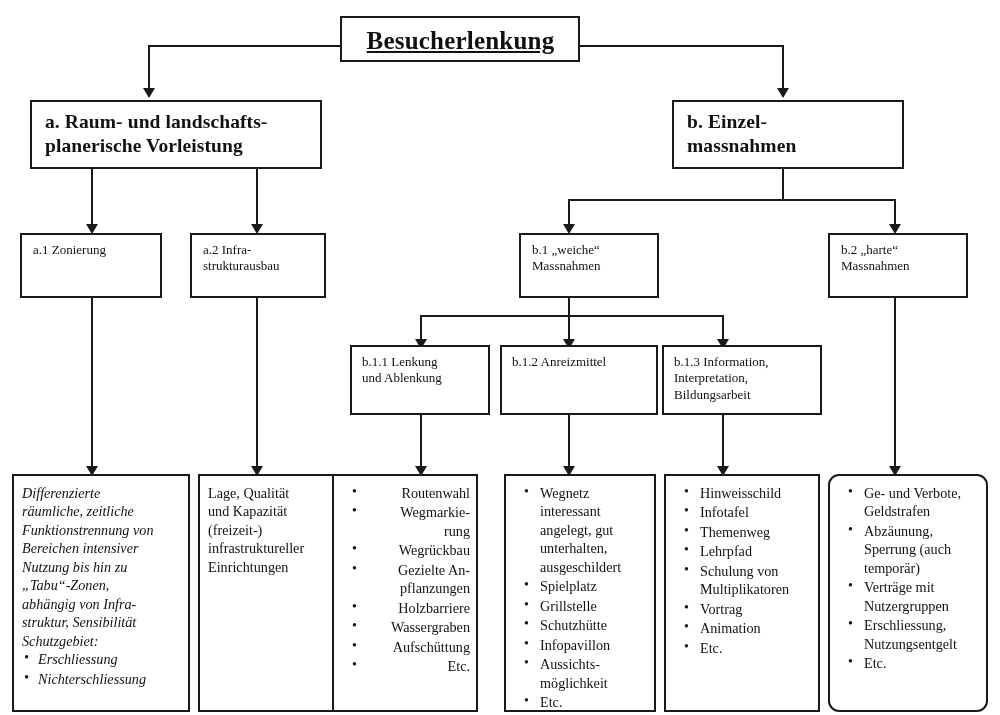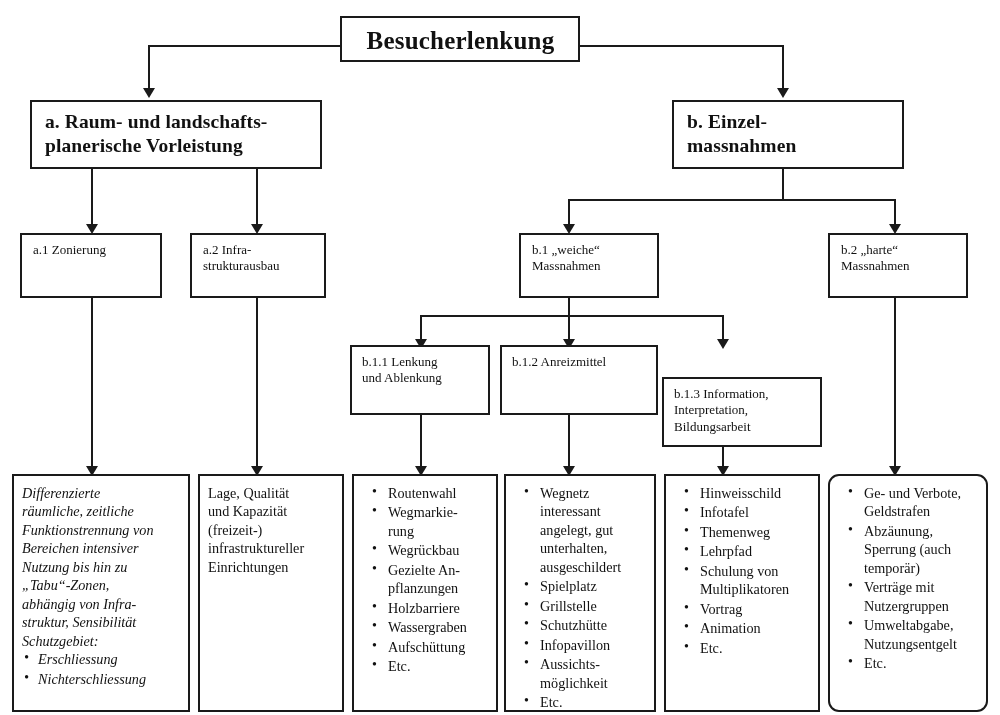--- a/index.html
+++ b/index.html
@@ -27,21 +27,21 @@
     padding:7px 8px 4px 9px;
     line-height:1.17;
   }
   
   .lvl0{
     font-weight:bold;
     font-size:25px;
     text-align:center;
     letter-spacing:.2px;
   }
-  .lvl0 .inner{padding-top:8px;}
+  .lvl0 .inner{padding-top:8px;text-decoration:underline;}
   .lvl1{
     font-weight:bold;
     font-size:19.5px;
     letter-spacing:.1px;
   }
   .lvl1 .inner{padding:8px 10px 4px 13px;line-height:1.22;}
   .lvl2{
     font-size:13px;
   }
   .lvl2 .inner{padding:7px 9px 4px 11px;line-height:1.25;}
@@ -177,21 +177,21 @@
 
   <div class="box lvl3" style="left:350px;top:345px;width:140px;height:70px;">
     <div class="inner para">b.1.1 Lenkung
 und Ablenkung</div>
   </div>
 
   <div class="box lvl3" style="left:500px;top:345px;width:158px;height:70px;">
     <div class="inner para">b.1.2 Anreizmittel</div>
   </div>
 
-  <div class="box lvl3" style="left:662px;top:345px;width:160px;height:70px;margin-top:32px;">
+  <div class="box lvl3" style="left:662px;top:345px;width:160px;height:70px;">
     <div class="inner para">b.1.3 Information,
 Interpretation,
 Bildungsarbeit</div>
   </div>
 
   <div class="box leaf" style="left:12px;top:474px;width:178px;height:238px;font-style:italic;">
     <div class="inner">
       <p class="para">Differenzierte
 räumliche, zeitliche
 Funktionstrennung von
@@ -212,21 +212,21 @@
     <div class="inner">
       <p class="para">Lage, Qualität
 und Kapazität
 (freizeit-)
 infrastruktureller
 Einrichtungen</p>
 
     </div>
   </div>
 
-  <div class="box leaf" style="left:352px;top:474px;width:146px;height:238px;">
+  <div class="box leaf" style="left:332px;top:474px;width:146px;height:238px;text-align:right;">
     <div class="inner">
 
       <ul class="bul indented">
           <li>Routenwahl</li>
           <li>Wegmarkie-
 rung</li>
           <li>Wegrückbau</li>
           <li>Gezielte An-
 pflanzungen</li>
           <li>Holzbarriere</li>
@@ -278,20 +278,20 @@
     <div class="inner">
 
       <ul class="bul indented">
           <li>Ge- und Verbote,
 Geldstrafen</li>
           <li>Abzäunung,
 Sperrung (auch
 temporär)</li>
           <li>Verträge mit
 Nutzergruppen</li>
-          <li>Umweltabgabe,
+          <li>Erschliessung,
 Nutzungsentgelt</li>
           <li>Etc.</li>
         </ul>
     </div>
   </div>
 
 </div>
 
 </body></html>

